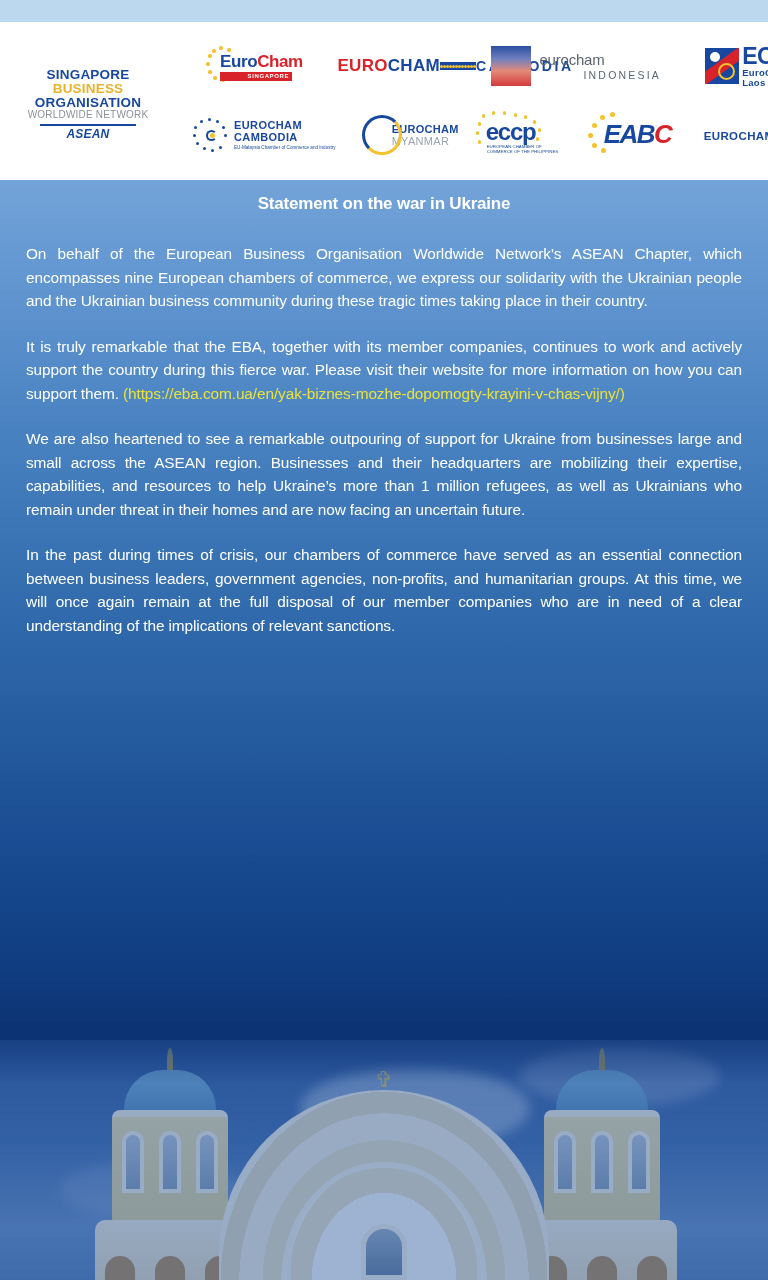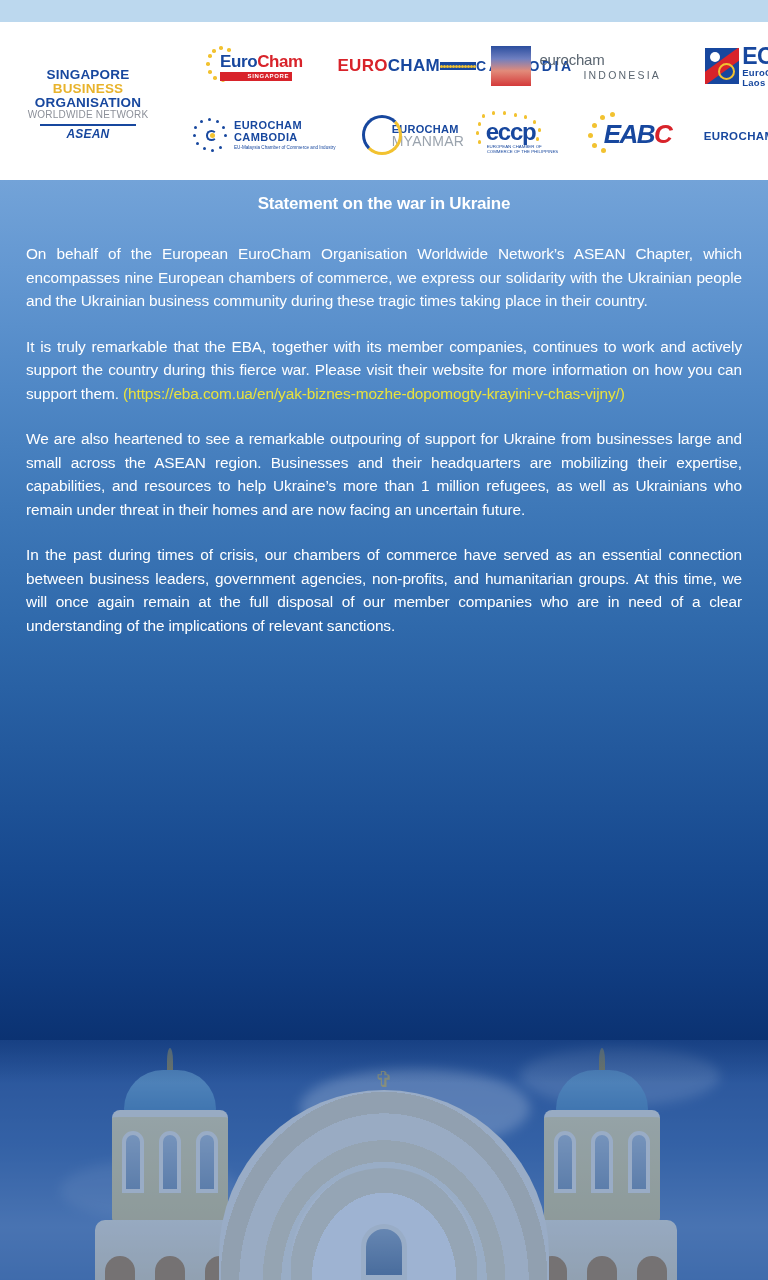--- a/index.html
+++ b/index.html
@@ -99,21 +99,21 @@
   .l-my .stars .c { position:absolute; left:12px; top:12px; width:11px; height:11px; border:2.5px solid #17479e; border-radius:50%; border-right-color:transparent; }
   .l-my .stars .c::after { content:""; position:absolute; width:5px; height:5px; background:#f2c230; border-radius:50%; left:2px; top:1px; }
   .l-my .t1 { font-size:11px; font-weight:bold; color:#17479e; letter-spacing:.4px; line-height:12px; }
   .l-my .t2 { font-size:4.6px; color:#17479e; line-height:6px; margin-top:2px; }
 
   
   .l-mm { position:relative; width:88px; height:44px; display:flex; align-items:center; }
   .l-mm .ring { position:absolute; left:0; top:2px; width:40px; height:40px; border:3px solid #17479e; border-right-color:#f2c230; border-bottom-color:#f2c230; border-radius:50%; }
   .l-mm .t { margin-left:30px; line-height:12px; }
   .l-mm .t1 { font-size:11px; font-weight:bold; color:#17479e; letter-spacing:.3px; }
-  .l-mm .t2 { font-size:14px; color:#9aa3ad; letter-spacing:.3px; }
+  .l-mm .t2 { font-size:11px; color:#9aa3ad; letter-spacing:.3px; }
 
   
   .l-ph { position:relative; width:86px; height:44px; }
   .l-ph .sp { position:absolute; inset:0; }
   .l-ph .sp i { position:absolute; width:3.5px; height:3.5px; background:#f2c230; border-radius:50%; }
   .l-ph .t1 { position:absolute; left:10px; top:5px; font-size:24px; font-weight:bold; color:#17479e; letter-spacing:-1.2px; }
   .l-ph .t2 { position:absolute; left:11px; top:31px; font-size:4.4px; color:#17479e; line-height:5.4px; }
 
   
   .l-th { position:relative; width:90px; height:40px; }
@@ -353,21 +353,21 @@
         </div>
       </div>
 
     </div>
   </div>
 
   <div class="body-blue">
 
     <div class="statement-title">Statement on the war in Ukraine</div>
 
-    <p class="para">On behalf of the European EuroCham Organisation Worldwide Network’s ASEAN Chapter, which encompasses nine European chambers of commerce, we express our solidarity with the Ukrainian people and the Ukrainian business community during these tragic times taking place in their country.</p>
+    <p class="para">On behalf of the European Business Organisation Worldwide Network’s ASEAN Chapter, which encompasses nine European chambers of commerce, we express our solidarity with the Ukrainian people and the Ukrainian business community during these tragic times taking place in their country.</p>
 
 
 
     <p class="para"><span>It is truly remarkable that the EBA, together with its member companies, continues to work and actively support the country during this fierce war. Please visit their website for more information on how you can support them. </span><span class="link">(https://eba.com.ua/en/yak-biznes-mozhe-dopomogty-krayini-v-chas-vijny/)</span><span></span></p>
 
     <p class="para">We are also heartened to see a remarkable outpouring of support for Ukraine from businesses large and small across the ASEAN region. Businesses and their headquarters are mobilizing their expertise, capabilities, and resources to help Ukraine’s more than 1 million refugees, as well as Ukrainians who remain under threat in their homes and are now facing an uncertain future.</p>
 
 
     <p class="para">In the past during times of crisis, our chambers of commerce have served as an essential connection between business leaders, government agencies, non-profits, and humanitarian groups. At this time, we will once again remain at the full disposal of our member companies who are in need of a clear understanding of the implications of relevant sanctions.</p>
   </div>

